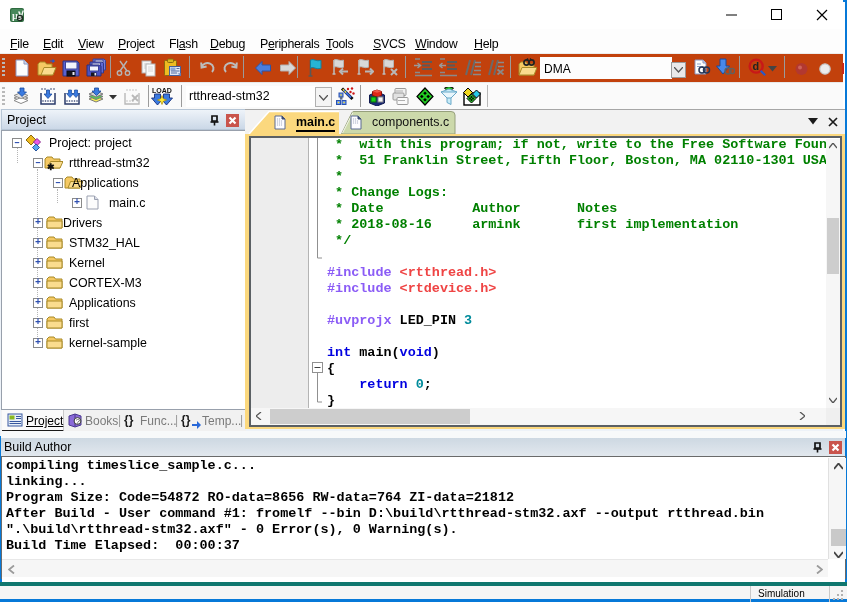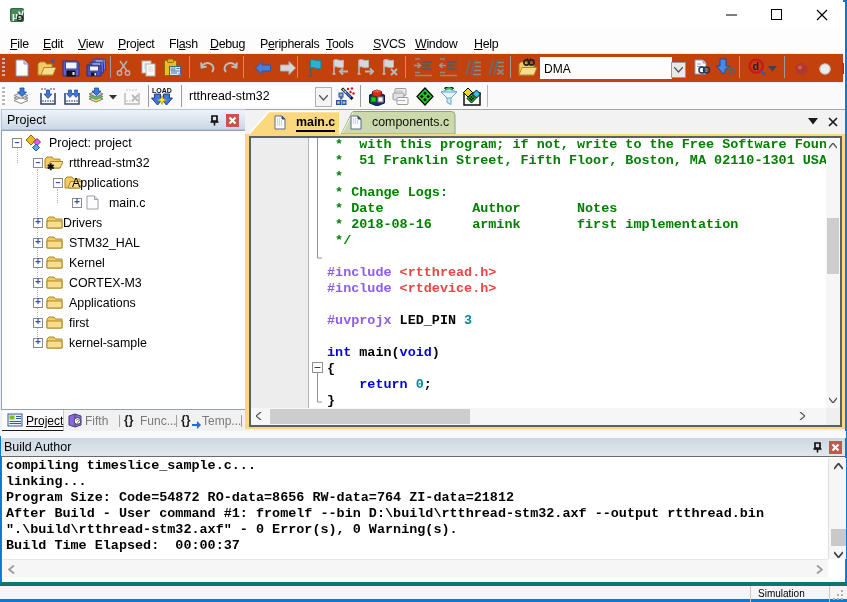--- a/index.html
+++ b/index.html
@@ -533,21 +533,21 @@
         <line x1="2.5" y1="10.5" x2="14" y2="10.5" stroke="#3858a0"></line>
       </svg>
     <span class="abs" style="left:24px;top:4px;color:#000;text-decoration:underline">Project</span>
   </div>
   <svg class="abs" style="left:66px;top:3px" width="16" height="15" viewBox="0 0 16 15">
       <path d="M2 3 L8 1 L14 3 L14 12 L8 14 L2 12 Z" fill="#8a6ad8" stroke="#4a3890"></path>
       <path d="M8 1 L8 14" stroke="#4a3890"></path>
       <circle cx="10.5" cy="8" r="3.4" fill="#fff" stroke="#3a3a3a"></circle>
       <text x="8.7" y="10.8" font-size="7.5" fill="#333">?</text>
     </svg>
-  <span class="abs" style="left:84px;top:4px">Fifth</span>
+  <span class="abs" style="left:84px;top:4px">Books</span>
   <span class="abs" style="left:117px;top:3px;color:#9a9a9a">|</span>
   <span class="abs" style="left:123px;top:3px;color:#1a1a1a;font-weight:bold;font-size:12px">{}</span>
   <span class="abs" style="left:139px;top:4px">Func...</span>
   <span class="abs" style="left:174px;top:3px;color:#9a9a9a">|</span>
   <span class="abs" style="left:180px;top:3px;color:#1a1a1a;font-weight:bold;font-size:12px">{}</span>
   <svg class="abs" style="left:191px;top:11px" width="9" height="8">
       <path d="M0 3 L5 3 L5 0 L9 4 L5 8 L5 5 L0 5 Z" fill="#2868d8"></path>
     </svg>
   <span class="abs" style="left:201px;top:4px">Temp...</span>
   <span class="abs" style="left:239px;top:3px;color:#9a9a9a">|</span>

